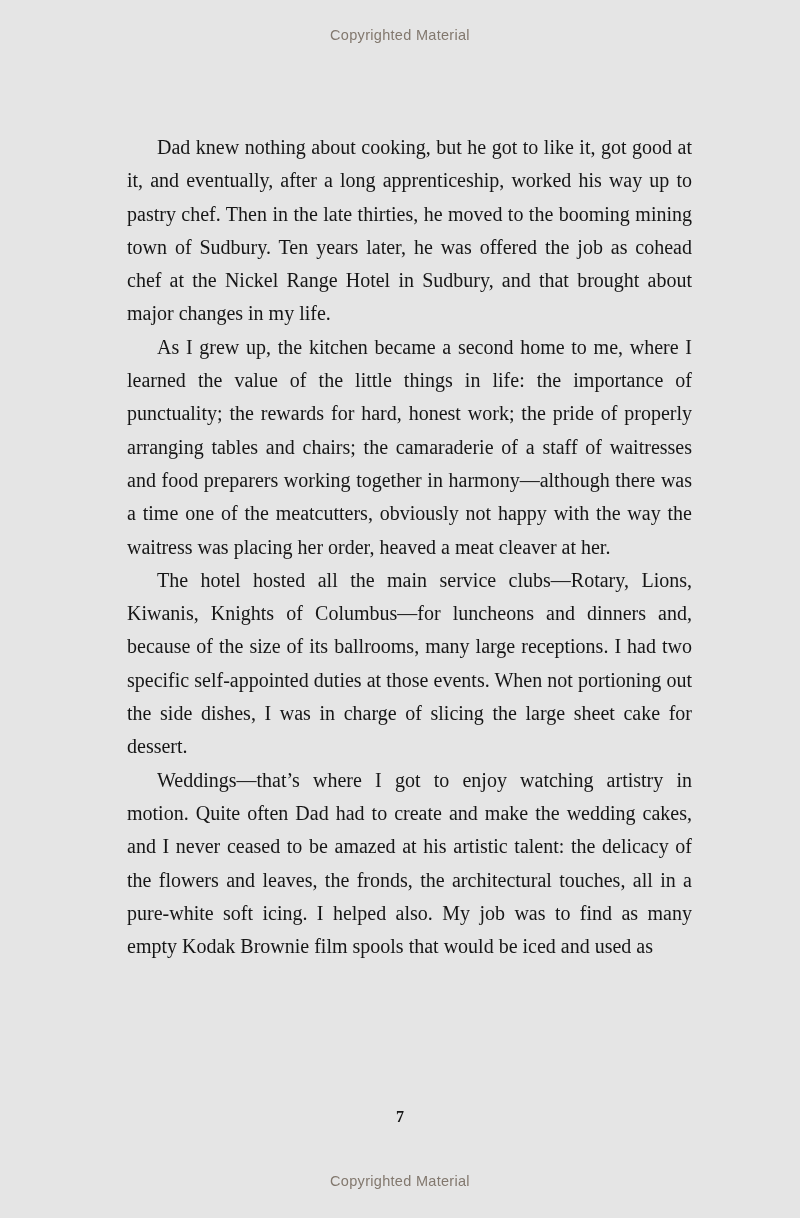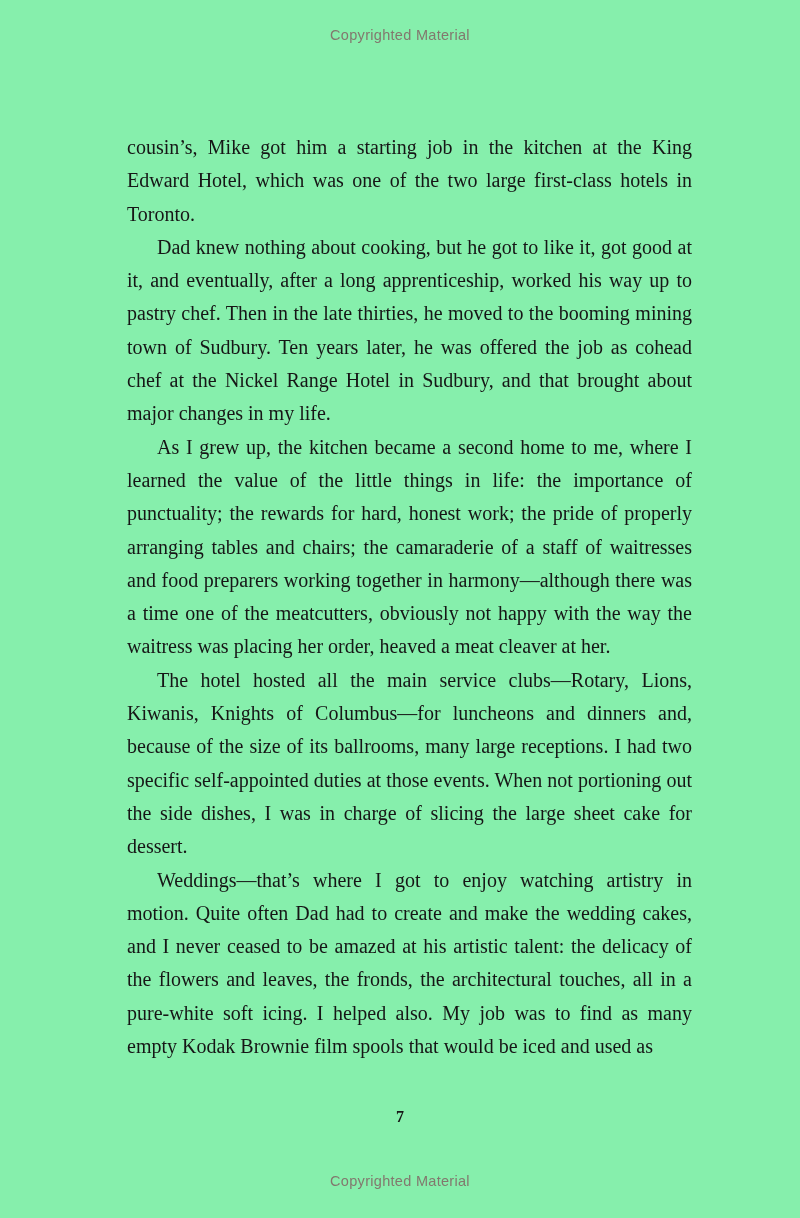--- a/index.html
+++ b/index.html
@@ -4,21 +4,21 @@
 <style>
   html, body {
     margin: 0;
     padding: 0;
     background: #ffffff;
   }
   .page {
     position: relative;
     width: 800px;
     height: 1218px;
-    background: #86efac;
+    background: #e5e5e5;
     margin: 0 auto;
     overflow: hidden;
   }
   .copyright-notice {
     position: absolute;
     left: 0;
     width: 100%;
     text-align: center;
     font-family: "Liberation Sans", sans-serif;
     font-size: 14.5px;
@@ -73,21 +73,20 @@
 </style>
 </head>
 <body>
 
 <div class="page">
 
   <div class="copyright-notice copyright-top">Copyrighted Material</div>
 
 
   <div class="body-text">
-    <p class="continuation">cousin’s, Mike got him a starting job in the kitchen at the King Edward Hotel, which was one of the two large first-class hotels in Toronto.</p>
     <p>Dad knew nothing about cooking, but he got to like it, got good at it, and eventually, after a long apprenticeship, worked his way up to pastry chef. Then in the late thirties, he moved to the booming mining town of Sudbury. Ten years later, he was offered the job as cohead chef at the Nickel Range Hotel in Sudbury, and that brought about major changes in my life.</p>
     <p>As I grew up, the kitchen became a second home to me, where I learned the value of the little things in life: the importance of punctuality; the rewards for hard, honest work; the pride of properly arranging tables and chairs; the camaraderie of a staff of waitresses and food preparers working together in harmony—although there was a time one of the meatcutters, obviously not happy with the way the waitress was placing her order, heaved a meat cleaver at her.</p>
     <p>The hotel hosted all the main service clubs—Rotary, Lions, Kiwanis, Knights of Columbus—for luncheons and dinners and, because of the size of its ballrooms, many large receptions. I had two specific self-appointed duties at those events. When not portioning out the side dishes, I was in charge of slicing the large sheet cake for dessert.</p>
     <p>Weddings—that’s where I got to enjoy watching artistry in motion. Quite often Dad had to create and make the wedding cakes, and I never ceased to be amazed at his artistic talent: the delicacy of the flowers and leaves, the fronds, the architectural touches, all in a pure-white soft icing. I helped also. My job was to find as many empty Kodak Brownie film spools that would be iced and used as</p>
   </div>
 
   <div class="page-number">7</div>
 
   <div class="copyright-notice copyright-bottom">Copyrighted Material</div>
 

